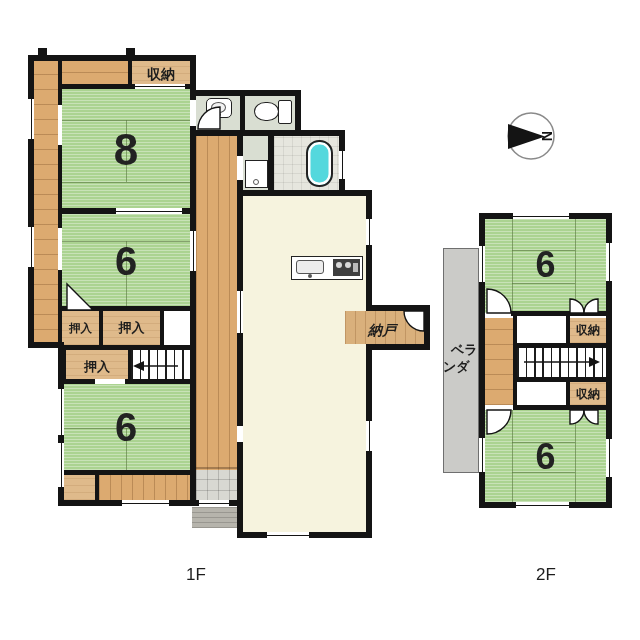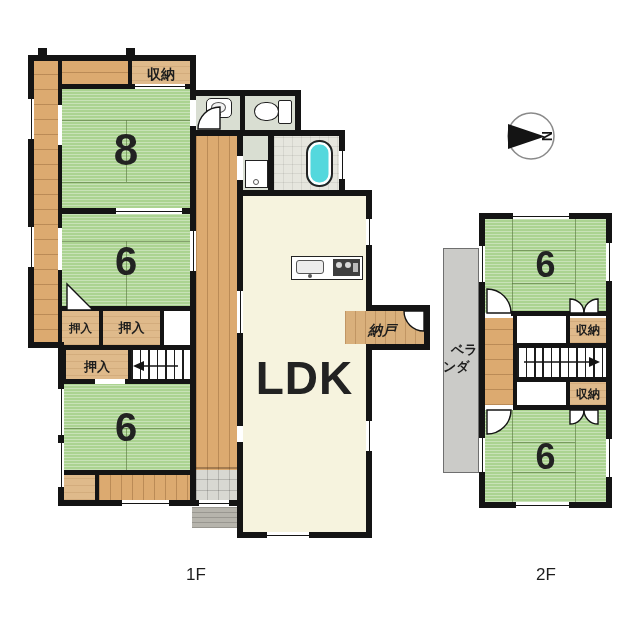--- a/index.html
+++ b/index.html
@@ -220,21 +220,20 @@
     <text x="542" y="141" font-size="14" font-weight="bold" fill="#141414" transform="rotate(90 547 136)">N</text>
   </svg>
 
   <div class="lbl cjk" style="left:132px;top:62px;width:58px;height:24px;line-height:24px;font-size:14px;">収納</div>
   <div class="lbl num" style="left:62px;top:124px;width:128px;height:52px;line-height:52px;font-size:44px;">8</div>
   <div class="lbl num" style="left:62px;top:238px;width:128px;height:46px;line-height:46px;font-size:40px;">6</div>
   <div class="lbl cjk" style="left:62px;top:316px;width:37px;height:24px;line-height:24px;font-size:11.5px;">押入</div>
   <div class="lbl cjk" style="left:103px;top:316px;width:57px;height:24px;line-height:24px;font-size:13px;">押入</div>
   <div class="lbl cjk" style="left:66px;top:355px;width:62px;height:24px;line-height:24px;font-size:13px;">押入</div>
   <div class="lbl num" style="left:62px;top:404px;width:128px;height:46px;line-height:46px;font-size:40px;">6</div>
-  <div class="lbl num" style="left:243px;top:352px;width:123px;height:52px;line-height:52px;font-size:46px;letter-spacing:1px;">LDK</div>
   <div class="lbl cjk" style="left:352px;top:320px;width:60px;height:20px;line-height:20px;font-size:14px;font-style:italic;">納戸</div>
   <div class="lbl num" style="left:485px;top:240px;width:121px;height:50px;line-height:50px;font-size:36px;">6</div>
   <div class="lbl cjk" style="left:570px;top:321px;width:36px;height:18px;line-height:18px;font-size:12px;">収納</div>
   <div class="lbl cjk" style="left:570px;top:385px;width:36px;height:18px;line-height:18px;font-size:12px;">収納</div>
   <div class="lbl num" style="left:485px;top:432px;width:121px;height:50px;line-height:50px;font-size:36px;">6</div>
   <div style="left:443px;top:341px;width:52px;height:34px;font-size:13px;font-weight:bold;color:#1d1d1d;line-height:17px;">
     <span style="position:absolute;left:8px;top:0;">ベラ</span>
     <span style="position:absolute;left:0;top:17px;">ンダ</span>
   </div>
   <div class="lbl" style="left:174px;top:564px;width:44px;height:22px;line-height:22px;font-size:17px;">1F</div>

